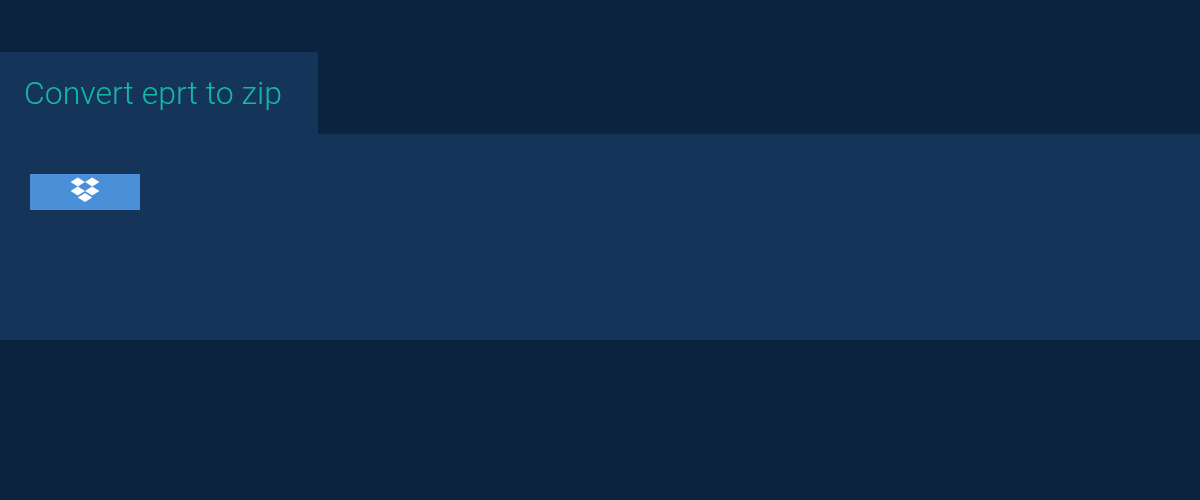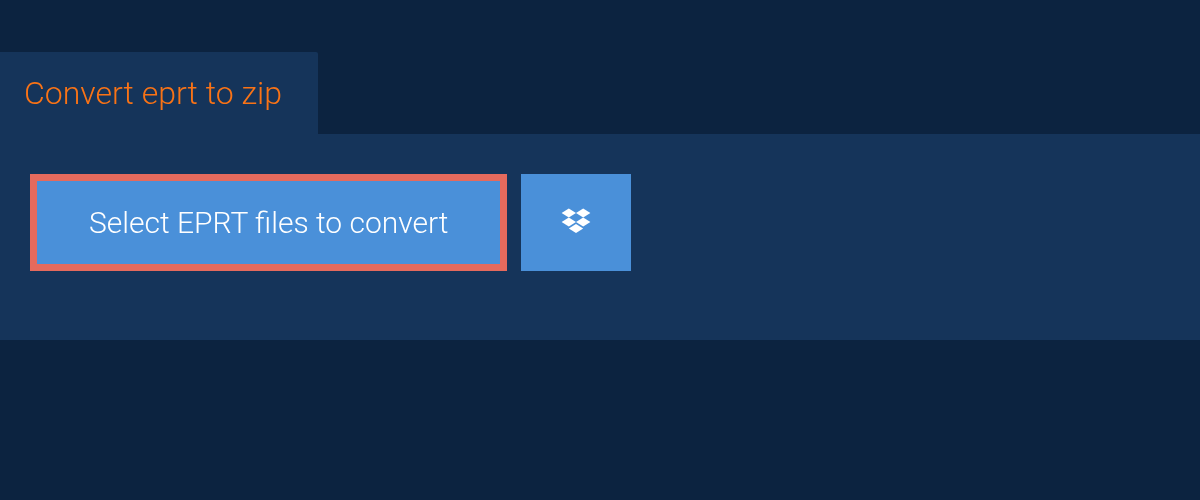--- a/index.html
+++ b/index.html
@@ -17,21 +17,21 @@
     .page-container {
       width: 100%;
       height: 100%;
     }
     .tab-bar {
       display: flex;
       padding-top: 52px;
     }
     .tab {
       background: #15345a;
-      color: #f97316;
+      color: #14b8a6;
       font-size: 32px;
       font-weight: 300;
       padding: 22px 36px 22px 24px;
       border-top-right-radius: 2px;
     }
     .content-panel {
       background: #15345a;
       width: 100%;
       padding: 40px 30px 40px 30px;
       height: 206px;
@@ -75,23 +75,20 @@
 <body>
 
 <div class="page-container">
   <div class="tab-bar">
     <div class="tab">
       <span>Convert eprt to zip</span>
     </div>
   </div>
   <div class="content-panel">
     <div class="button-row">
-      <div class="select-button">
-        <span>Select EPRT files to convert</span>
-      </div>
       <div class="dropbox-button">
         <span class="dropbox-icon">
           <svg viewBox="0 0 40 40" width="36" height="36">
             <g fill="#ffffff">
               <polygon points="12,4 20,9 12,14 4,9"></polygon>
               <polygon points="28,4 36,9 28,14 20,9"></polygon>
               <polygon points="12,14 20,19 12,24 4,19"></polygon>
               <polygon points="28,14 36,19 28,24 20,19"></polygon>
               <polygon points="20,21 28,26 20,31 12,26"></polygon>
             </g>

